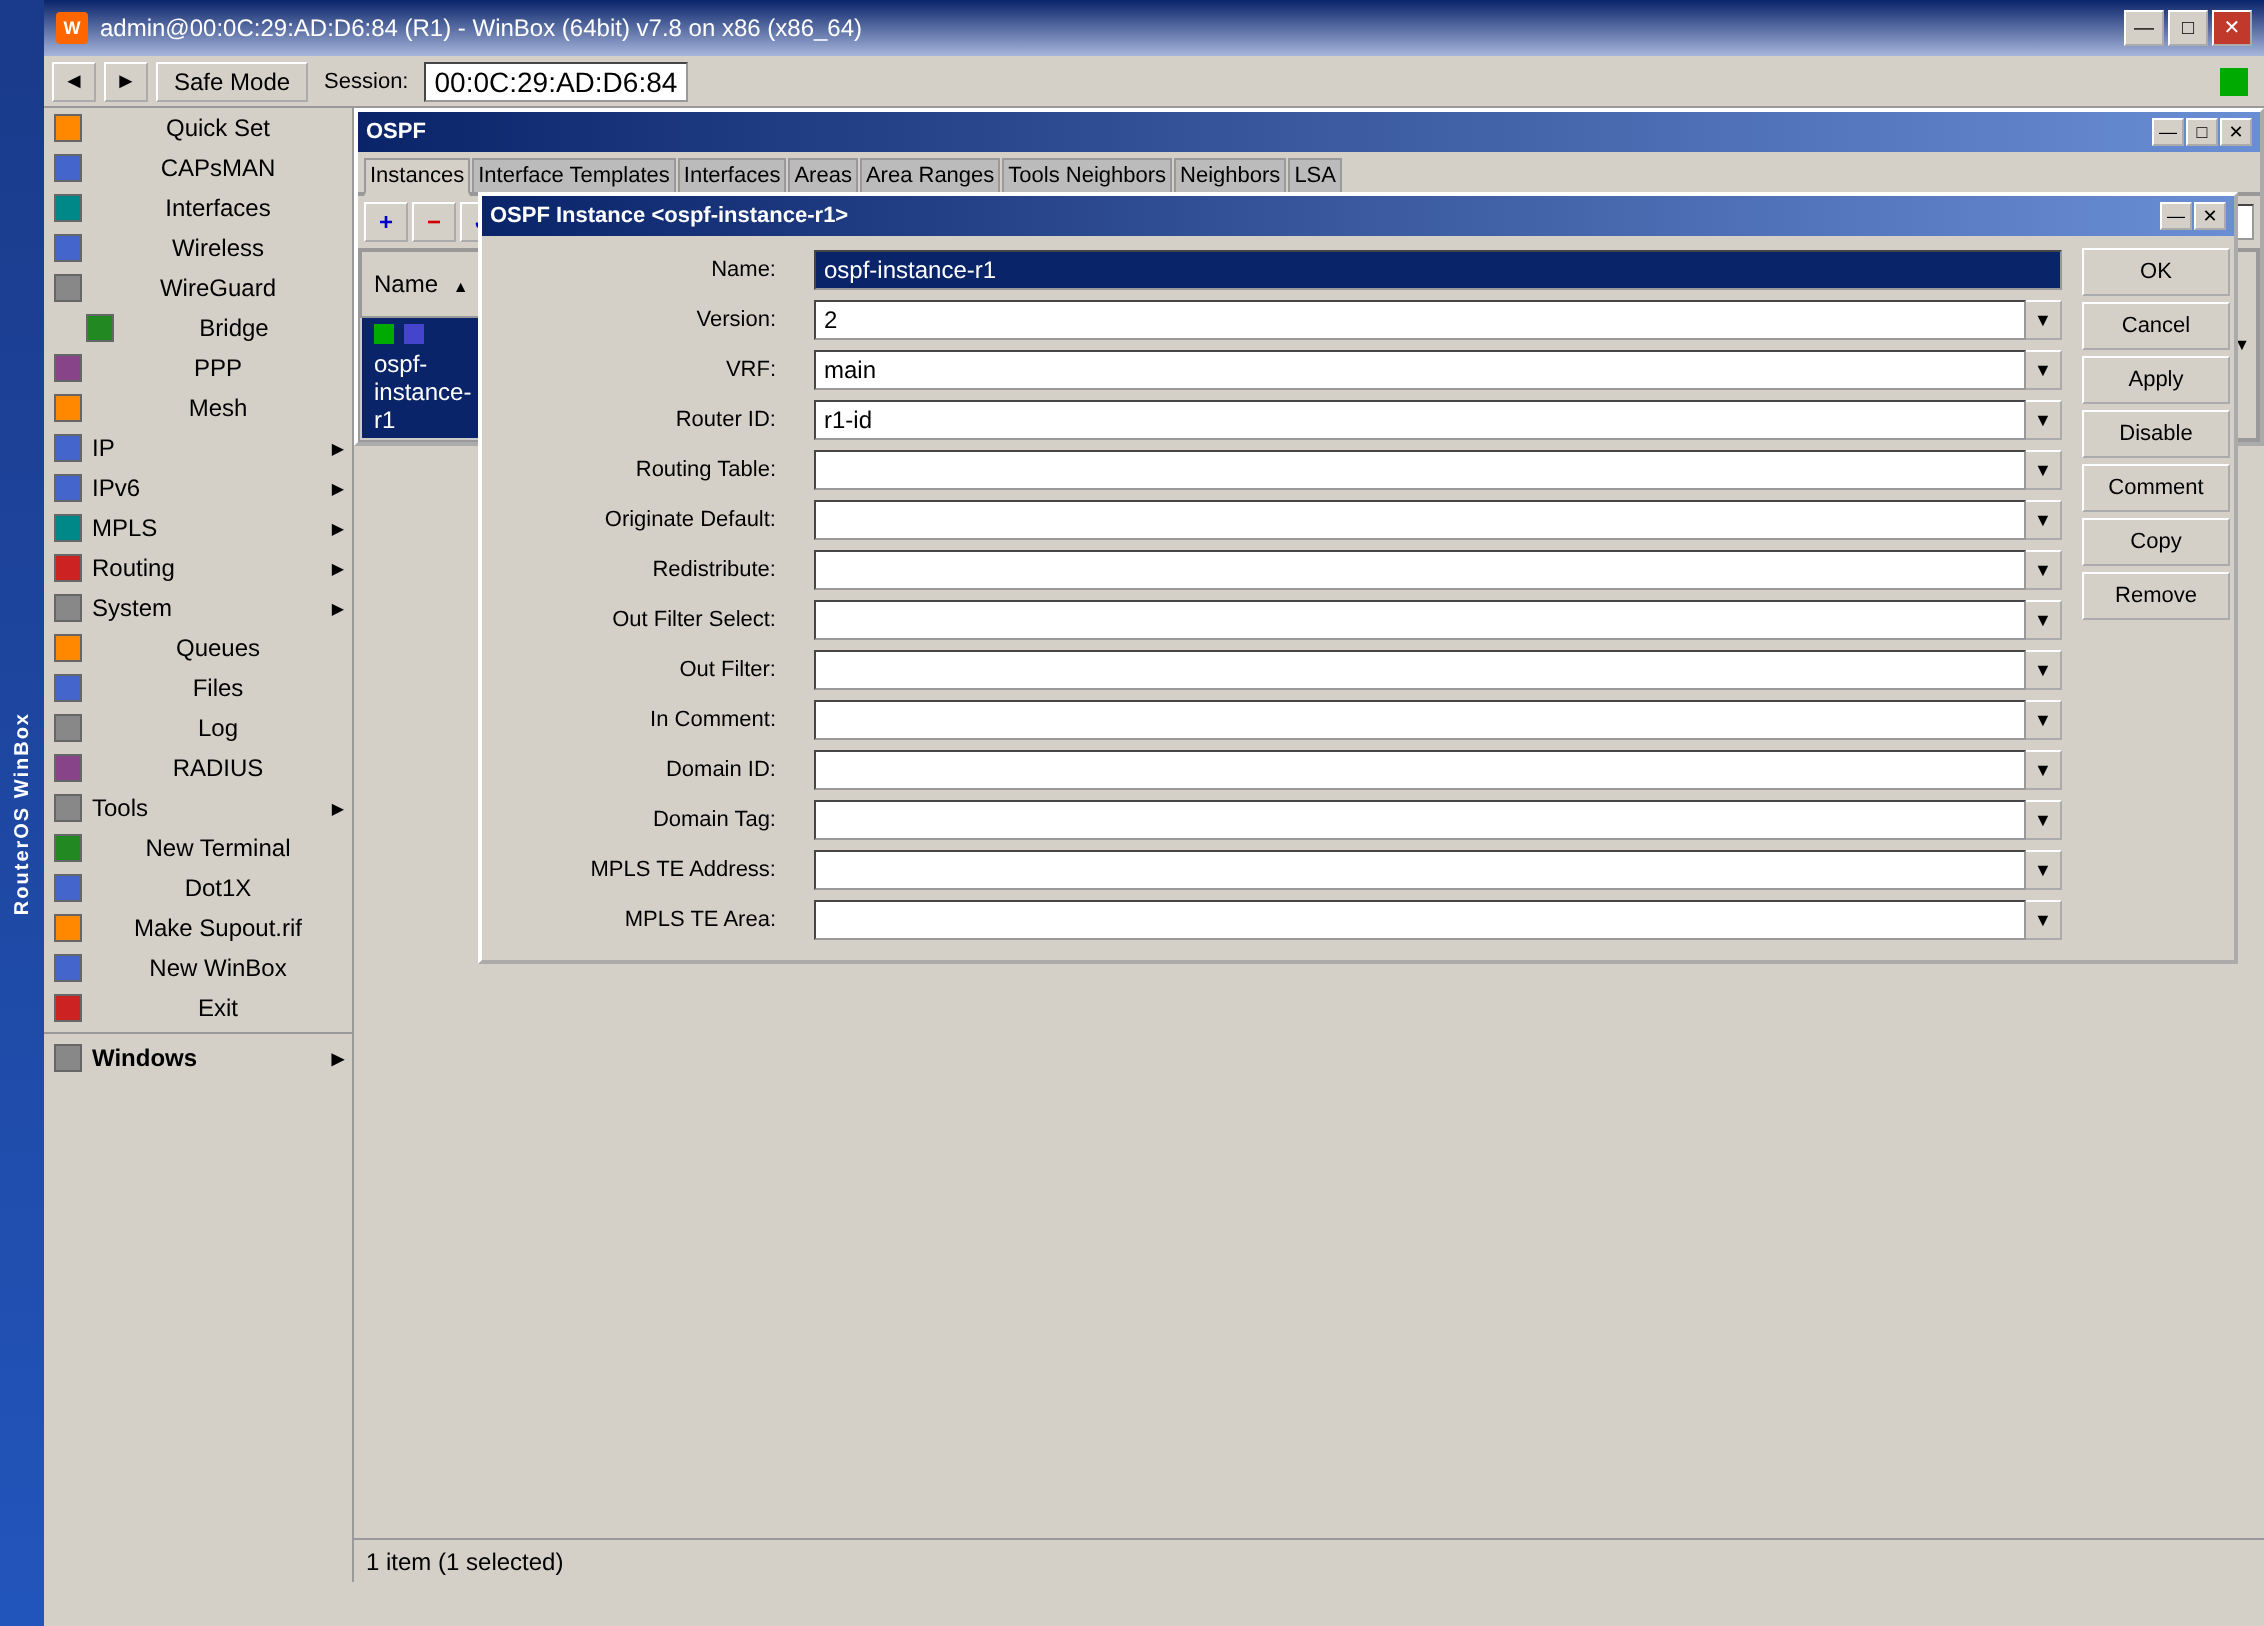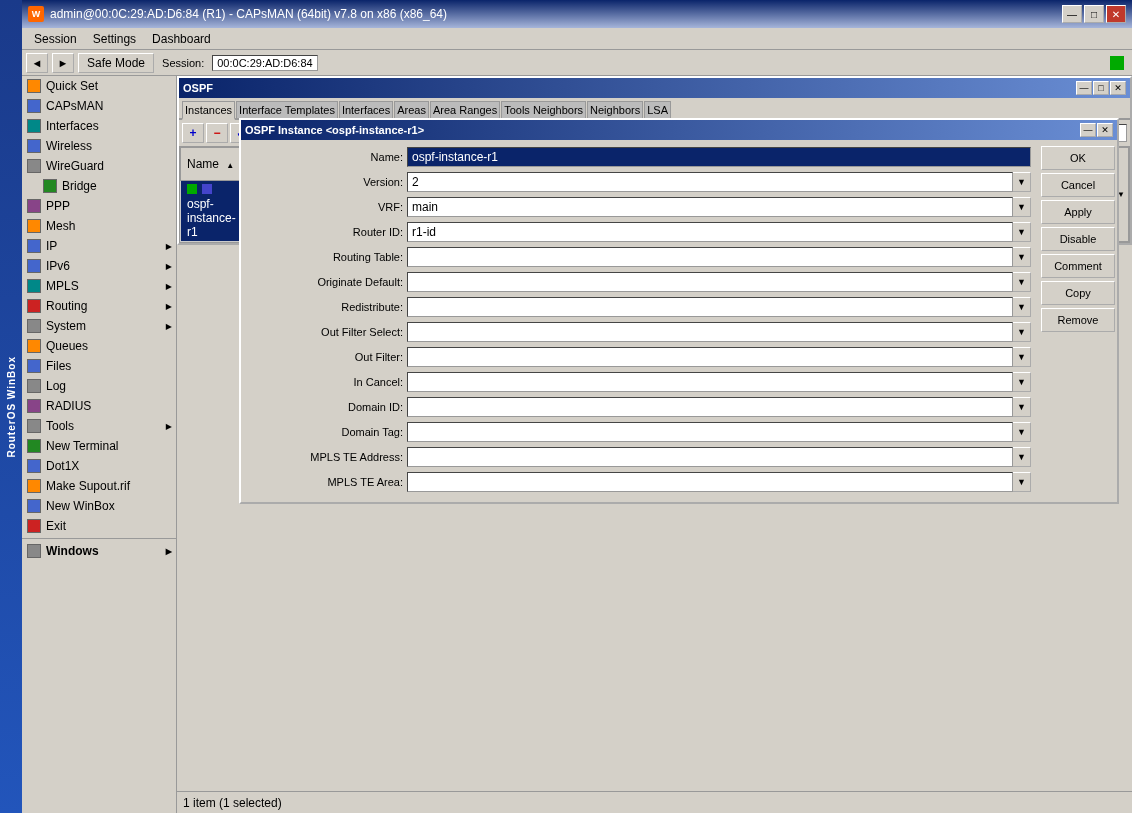--- a/index.html
+++ b/index.html
@@ -41,41 +41,42 @@
       display: flex;
       align-items: center;
       padding: 2px 4px;
       gap: 4px;
       height: 26px;
       border-bottom: 1px solid #999;
     }
     .toolbar-btn { width: 22px; height: 20px; background: #d4d0c8; border: 1px outset #fff; cursor: pointer; display: flex; align-items: center; justify-content: center; font-size: 11px; }
     .safe-mode-btn { padding: 1px 8px; background: #d4d0c8; border: 1px outset #fff; cursor: pointer; height: 20px; }
     .session-label { color: #000; margin-left: 4px; font-size: 11px; }
-    .session-value { border: 1px inset #999; background: white; padding: 1px 4px; font-size: 11px; margin-left: 4px; }
+    .session-value { border: 1px inset #999; background: white; padding: 1px 4px; font-size: 14px; margin-left: 4px; }
     .green-dot { width: 14px; height: 14px; background: #00aa00; margin-left: auto; margin-right: 4px; }
 
     
     .main-layout { display: flex; height: calc(813px - 76px); }
 
     
     .sidebar {
       width: 155px;
       background: #d4d0c8;
       border-right: 1px solid #999;
       overflow-y: auto;
       flex-shrink: 0;
     }
     .sidebar-item {
       display: flex;
       align-items: center;
       padding: 2px 4px;
       cursor: pointer;
       gap: 4px;
       white-space: nowrap;
+      text-align: center;
     }
     .sidebar-icon { width: 16px; height: 16px; flex-shrink: 0; display: flex; align-items: center; justify-content: center; }
     .sidebar-label { flex: 1; }
     .sidebar-arrow { font-size: 8px; }
     .sidebar-sub { padding-left: 20px; }
 
     
     .sq { display: inline-block; width: 14px; height: 14px; border: 1px solid #666; }
     .sq-orange { background: #ff8800; }
     .sq-blue { background: #4466cc; }
@@ -198,21 +199,21 @@
     
     .form-row {
       display: flex;
       align-items: center;
       margin-bottom: 3px;
       min-height: 22px;
     }
     .form-label {
       text-align: right;
       min-width: 160px;
-      padding-right: 4px;
+      padding-right: 19px;
       color: #000;
       font-size: 11px;
     }
     .form-input {
       flex: 1;
       height: 20px;
       border: 1px inset #999;
       background: white;
       padding: 1px 4px;
       font-size: 11px;
@@ -290,34 +291,29 @@
 
 <div class="vertical-accent">
   <span class="vertical-text">RouterOS WinBox</span>
 </div>
 
 <div class="main-wrapper">
 
   <div class="title-bar">
     <div class="title-bar-left">
       <div class="title-icon">W</div>
-      <span class="title-text">admin@00:0C:29:AD:D6:84 (R1) - CAPsMAN (64bit) v7.8 on x86 (x86_64)</span>
+      <span class="title-text">admin@00:0C:29:AD:D6:84 (R1) - WinBox (64bit) v7.8 on x86 (x86_64)</span>
     </div>
     <div class="title-controls">
       <div class="title-btn">—</div>
       <div class="title-btn">□</div>
       <div class="title-btn close">✕</div>
     </div>
   </div>
 
-  <div class="menu-bar">
-    <span class="menu-item">Session</span>
-    <span class="menu-item">Settings</span>
-    <span class="menu-item">Dashboard</span>
-  </div>
 
   <div class="toolbar">
     <button class="toolbar-btn">◄</button>
     <button class="toolbar-btn">►</button>
     <button class="safe-mode-btn">Safe Mode</button>
     <span class="session-label">Session:</span>
     <span class="session-value">00:0C:29:AD:D6:84</span>
     <div class="green-dot"></div>
   </div>
 
@@ -640,21 +636,21 @@
 
               <div class="form-row">
                 <div class="form-label">Out Filter:</div>
                 <div class="form-input-with-arrow">
                   <div class="form-input-field" style="display:flex;align-items:center;"></div>
                   <div class="form-arrow-btn">▼</div>
                 </div>
               </div>
 
               <div class="form-row">
-                <div class="form-label">In Cancel:</div>
+                <div class="form-label">In Comment:</div>
                 <div class="form-input-with-arrow">
                   <div class="form-input-field" style="display:flex;align-items:center;"></div>
                   <div class="form-arrow-btn">▼</div>
                 </div>
               </div>
 
               <div class="form-row">
                 <div class="form-label">Domain ID:</div>
                 <div class="form-input-with-arrow">
                   <div class="form-input-field" style="display:flex;align-items:center;"></div>

